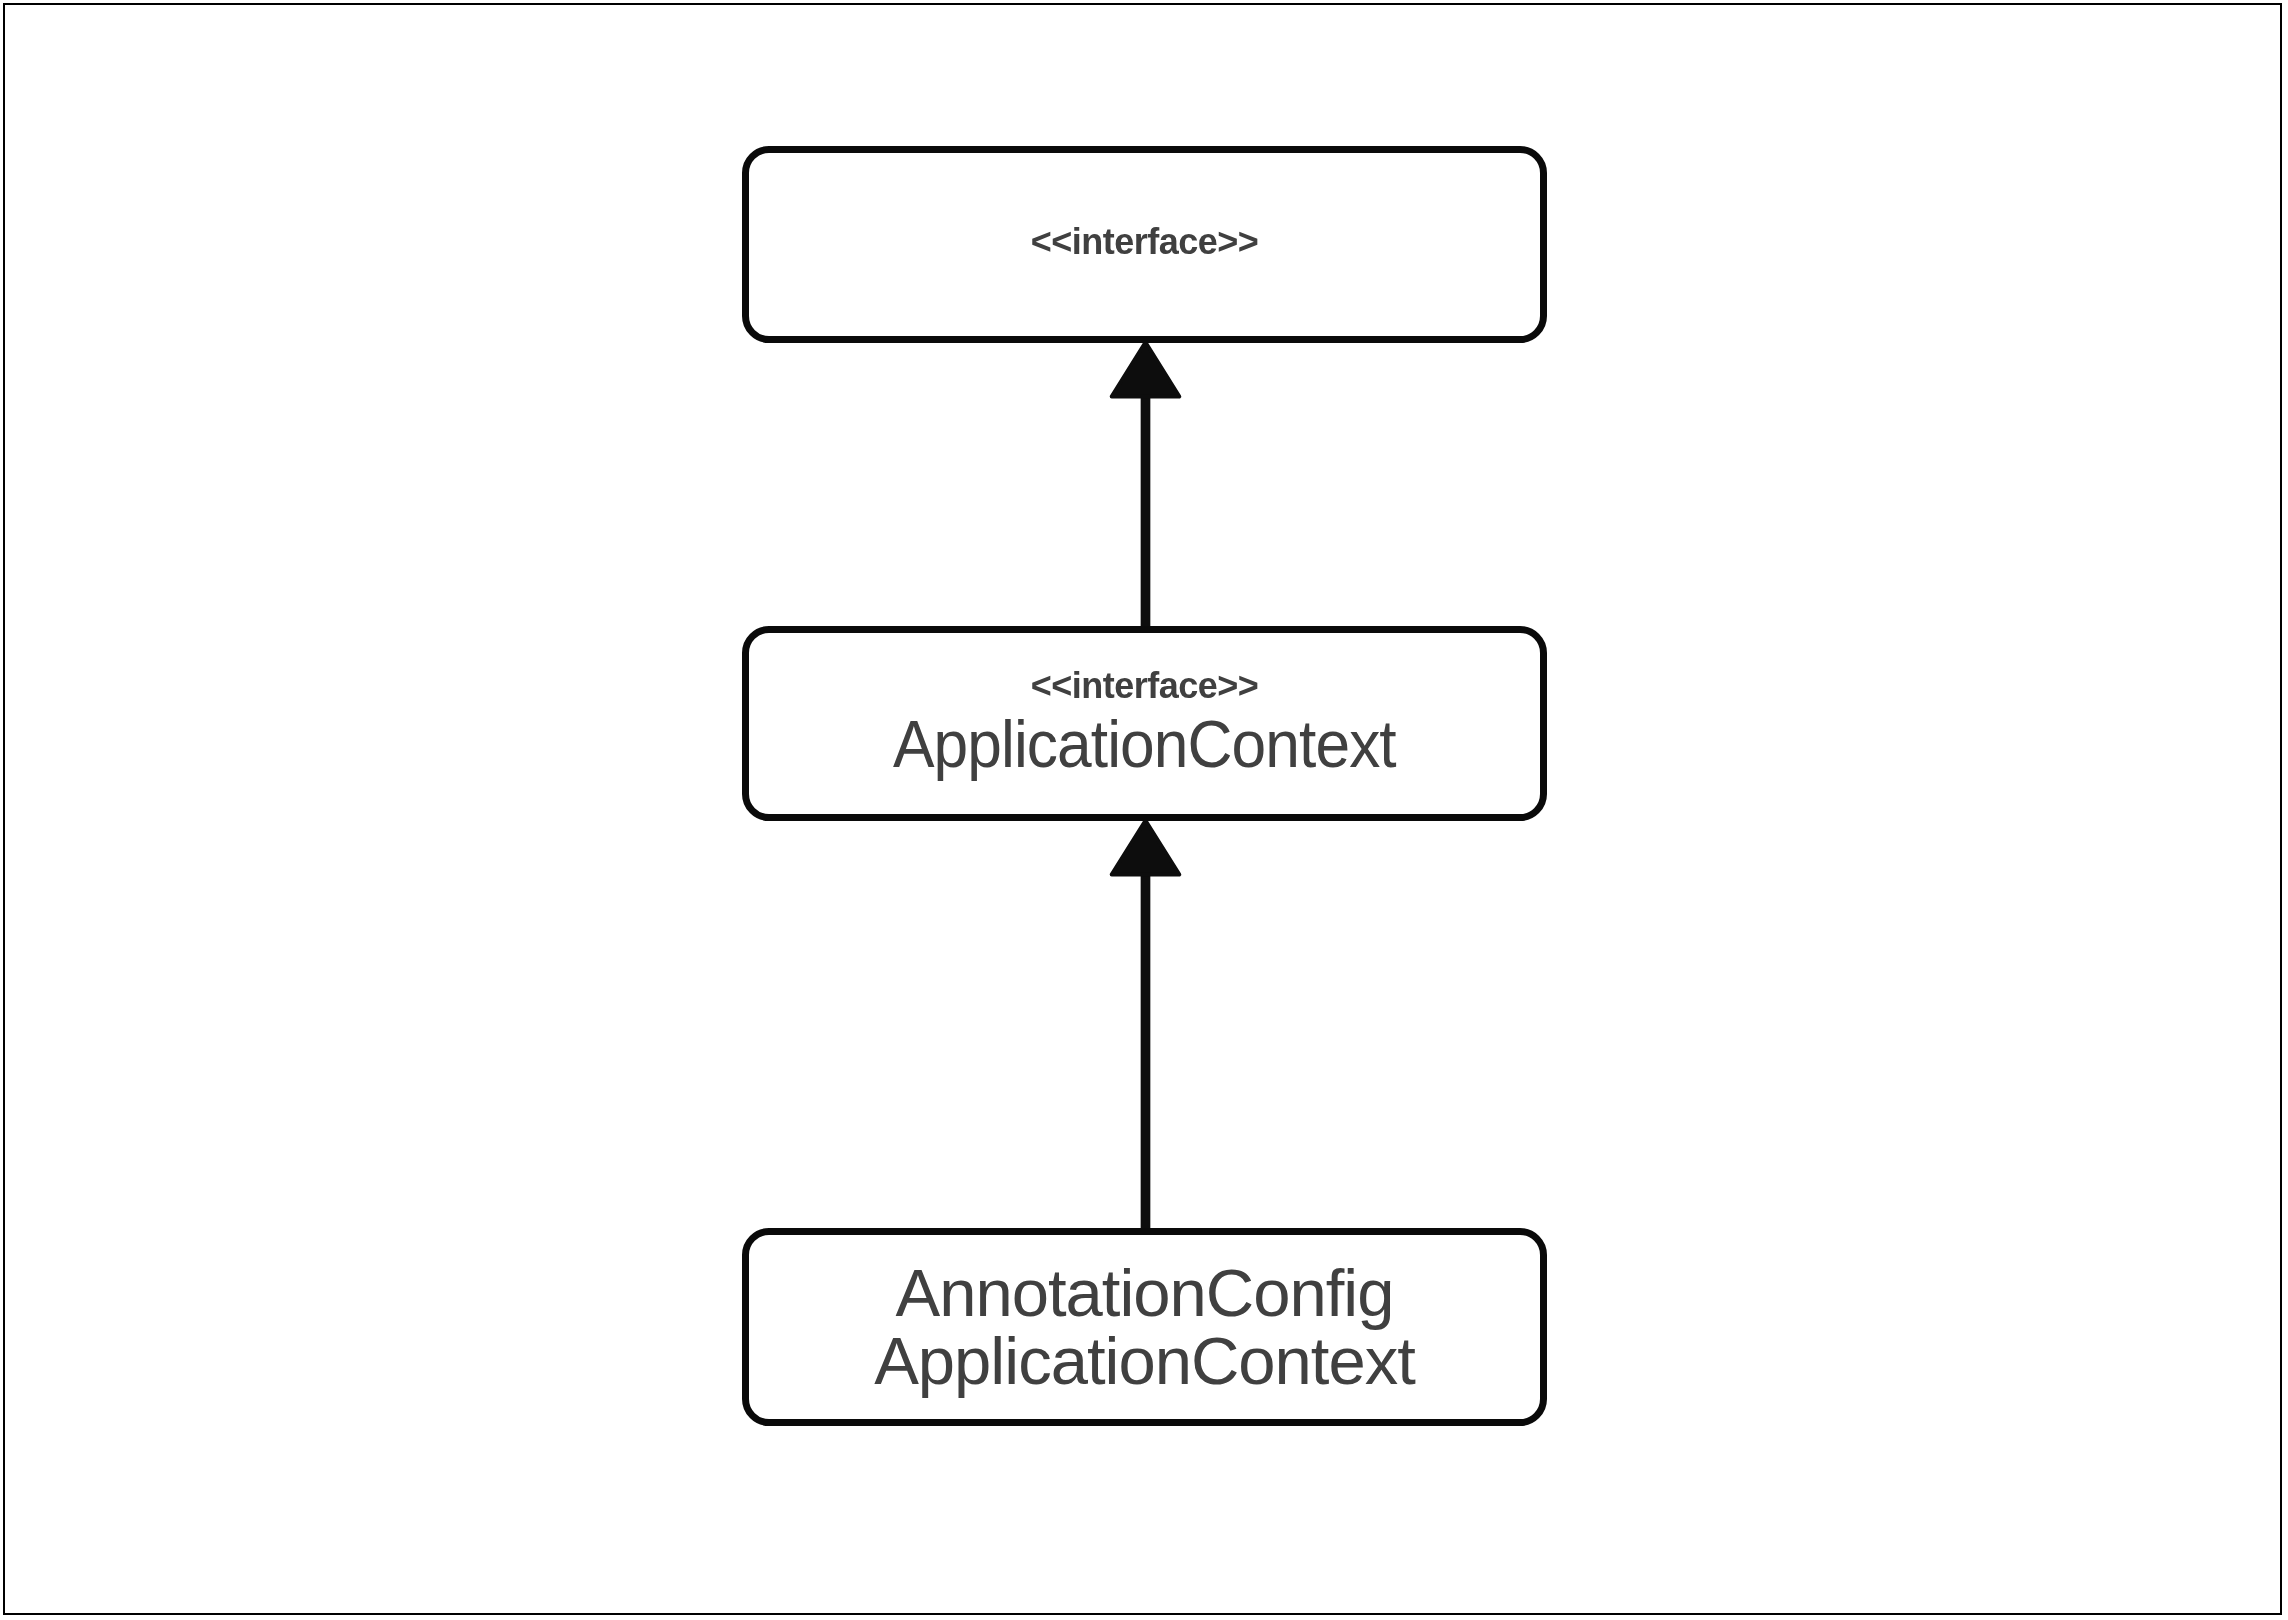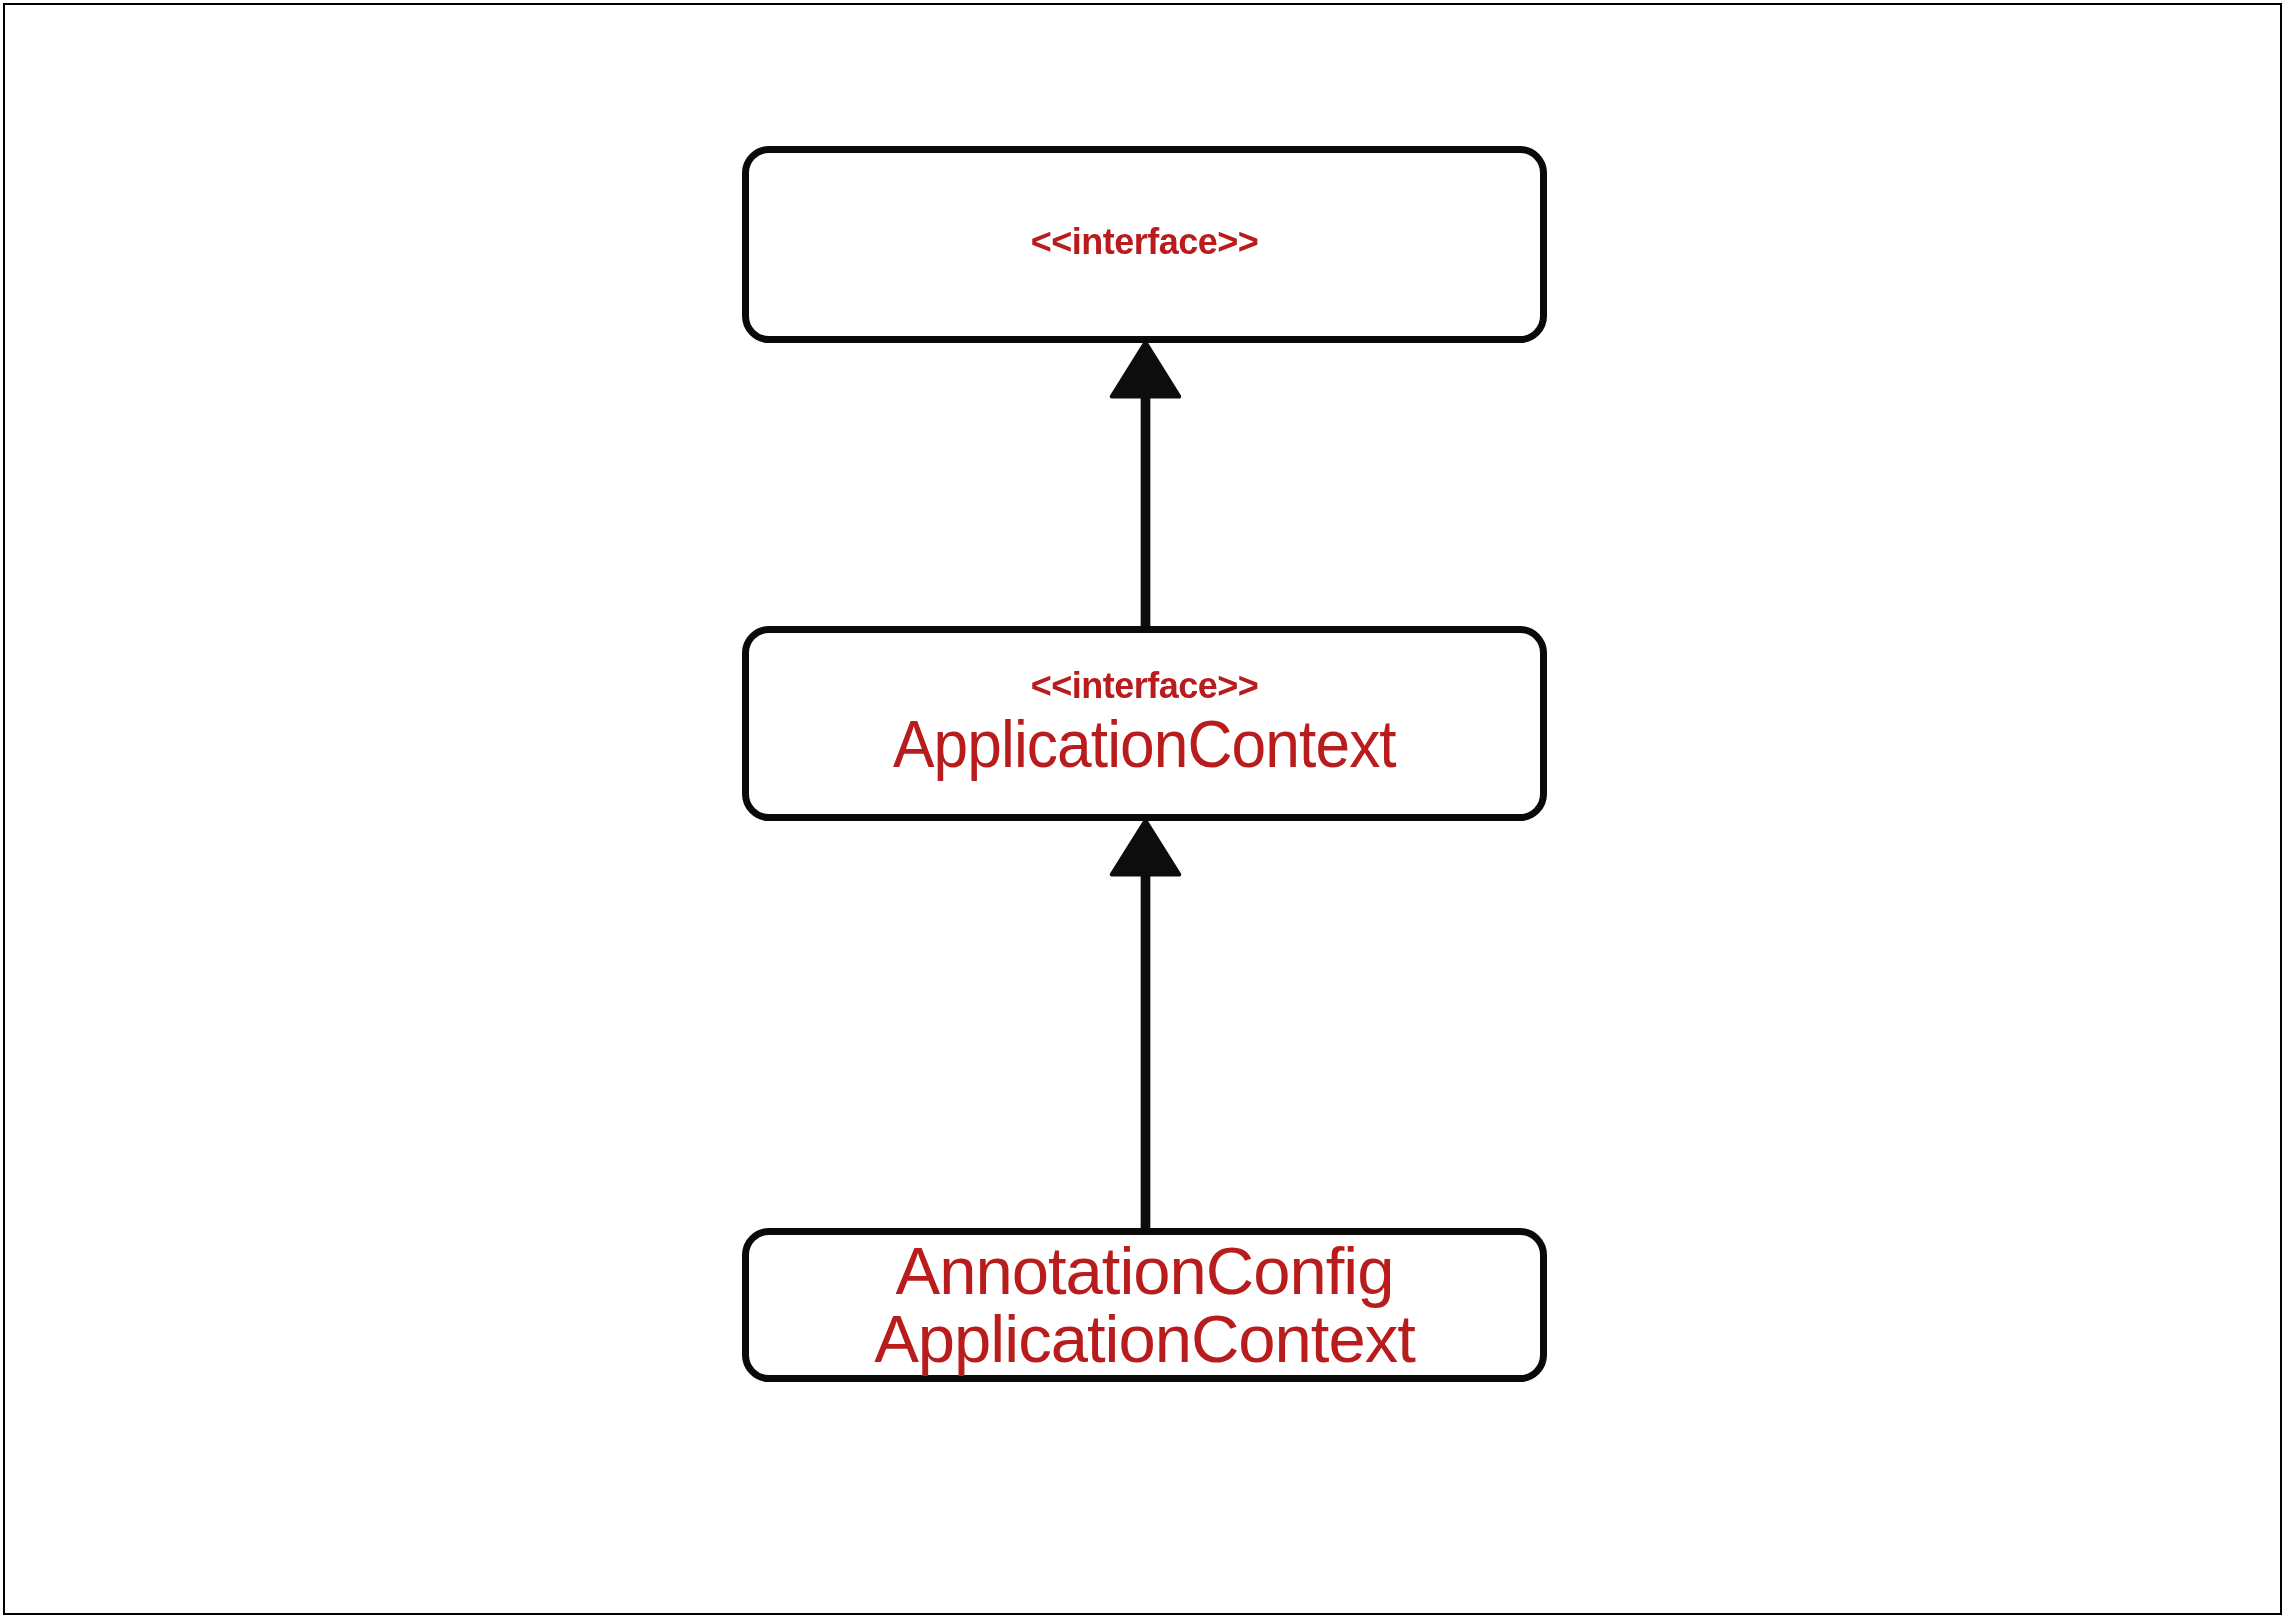--- a/index.html
+++ b/index.html
@@ -38,21 +38,21 @@
     position: absolute;
     box-sizing: border-box;
     background: #ffffff;
     border: 7.8px solid #0a0a0a;
     border-radius: 27px;
     display: flex;
     flex-direction: column;
     align-items: center;
     justify-content: center;
     text-align: center;
-    color: #b91c1c;
+    color: #404040;
     z-index: 3;
   }
 
   .uml-box .stereotype {
     font-size: 36px;
     font-weight: bold;
     line-height: 1.0;
     letter-spacing: -0.5px;
     margin-bottom: 5.8px;
     white-space: nowrap;
@@ -81,21 +81,21 @@
   #box-application-context {
     left: 742px;
     top: 626px;
     width: 805px;
     height: 195px;
   }
   #box-annotation-config-application-context {
     left: 742px;
     top: 1228px;
     width: 805px;
-    height: 154px;
+    height: 198px;
   }
 
   
   .generalization {
     position: absolute;
     z-index: 2;
   }
   .generalization svg {
     display: block;
     overflow: visible;

